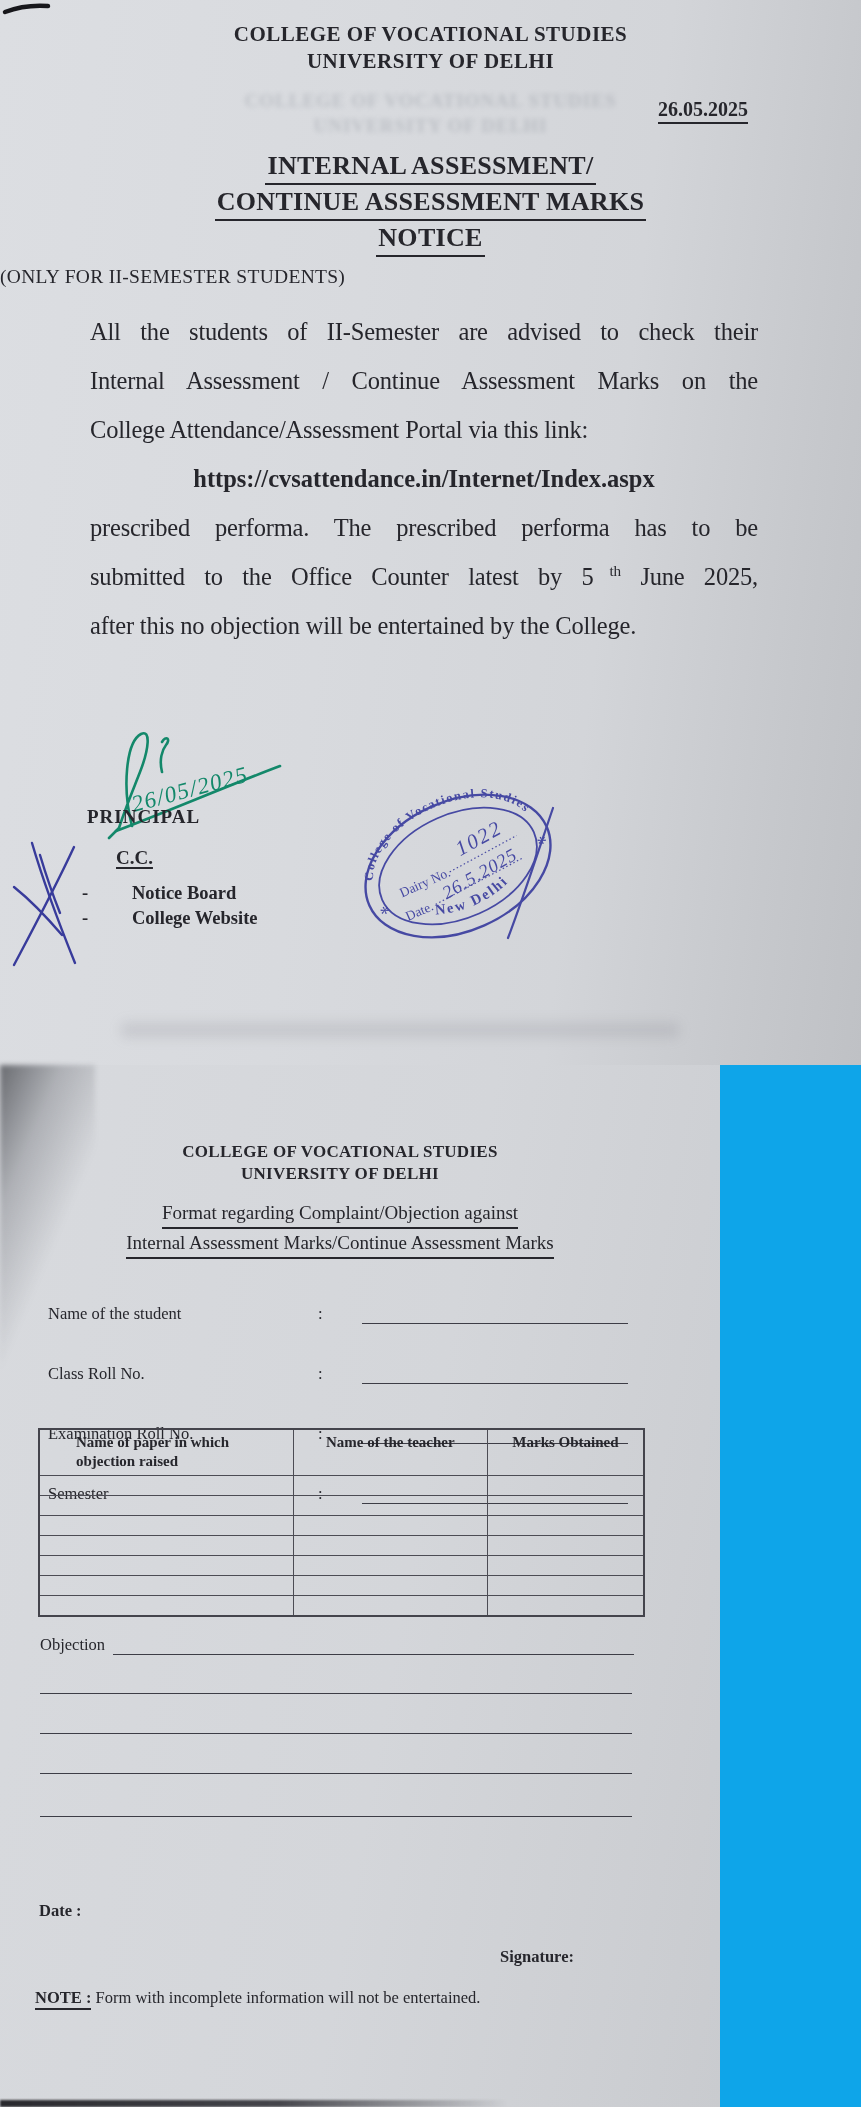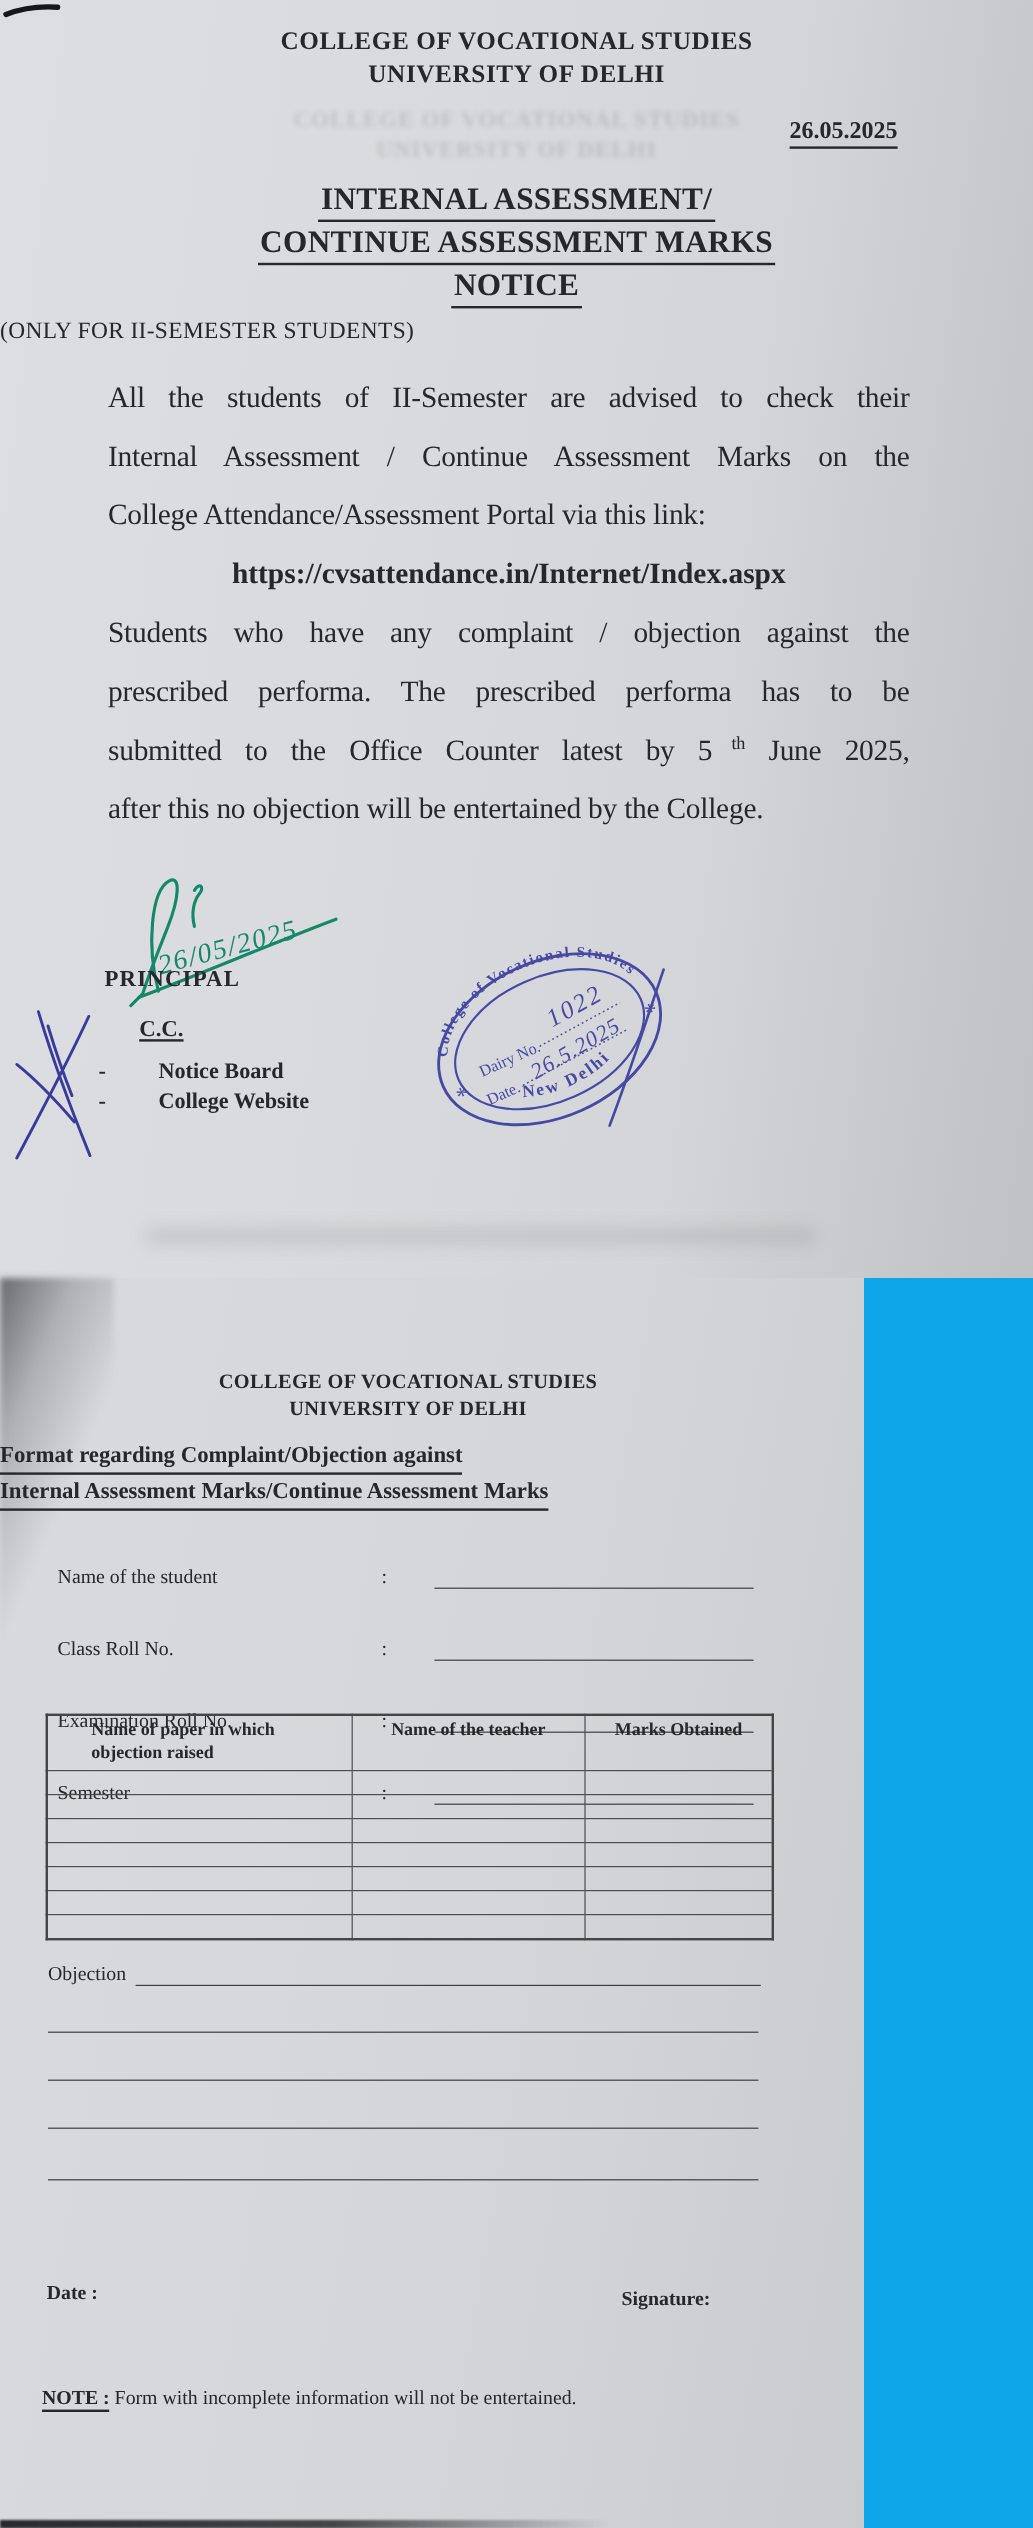--- a/index.html
+++ b/index.html
@@ -43,22 +43,22 @@
   .page2{position:absolute;top:1065px;left:0;width:720px;height:1042px;
          background:linear-gradient(100deg,#d8dade 0%,#d4d6da 55%,#cdcfd3 85%,#c9cbcf 100%);}
   .fold{position:absolute;top:0;left:0;width:95px;height:340px;
         background:linear-gradient(113deg,rgba(38,40,46,.62) 0%,rgba(80,82,90,.30) 26%,rgba(120,122,130,0) 55%);
         filter:blur(2.5px);}
   .bottom-edge{position:absolute;bottom:0;left:0;width:508px;height:7px;
         background:linear-gradient(to right,rgba(22,22,26,.9) 0%,rgba(44,44,50,.85) 55%,rgba(44,44,50,0) 100%);
         filter:blur(.8px);}
   .p2-header{position:absolute;top:76px;left:0;width:680px;text-align:center;
              font-weight:bold;font-size:17px;line-height:22px;letter-spacing:.3px;}
-  .p2-heading{position:absolute;top:134px;left:0;width:680px;text-align:left;
-              font-weight:bold;font-size:19px;line-height:27px;}
+  .p2-heading{position:absolute;top:134px;left:0;width:680px;text-align:center;
+              font-weight:normal;font-size:19px;line-height:27px;}
   .p2-heading .u{display:inline-block;border-bottom:2px solid #26262c;padding-bottom:1px;}
   .fields{position:absolute;top:199px;left:48px;}
   .field-row{display:flex;align-items:flex-end;height:24px;margin-bottom:19px;font-size:16.5px;margin-top:36px;}
   .f-label{width:270px;}
   .f-colon{width:44px;}
   .f-line{width:266px;border-bottom:1.5px solid #3d3d46;height:100%;}
 
   table.p2-table{position:absolute;top:363px;left:38px;width:607px;border-collapse:collapse;
                  font-size:15px;border:2px solid #44444c;}
   .p2-table th,.p2-table td{border:1px solid #4c4c54;}
@@ -67,21 +67,21 @@
   .p2-table th.l{text-align:left;padding-left:36px;}
   .p2-table td{height:19px;padding:0;}
 
   .objection-row{position:absolute;top:570px;left:40px;width:594px;display:flex;
                  align-items:flex-end;font-size:16.5px;height:20px;}
   .obj-label{padding-right:8px;}
   .obj-line{flex:1;border-bottom:1.5px solid #3d3d46;height:100%;}
   .blank-line{position:absolute;left:40px;width:592px;height:0;border-bottom:1.5px solid #3d3d46;}
   .bl1{top:628px;} .bl2{top:668px;} .bl3{top:708px;} .bl4{top:751px;}
   .p2-date{position:absolute;top:836px;left:39px;font-weight:bold;font-size:16.5px;}
-  .p2-sign{position:absolute;top:841px;left:500px;font-weight:bold;font-size:16.5px;margin-left:18px;}
+  .p2-sign{position:absolute;top:882px;left:500px;font-weight:bold;font-size:16.5px;}
   .note{position:absolute;top:923px;left:35px;font-size:16.5px;}
   .note .nl{font-weight:bold;border-bottom:2px solid #26262c;padding-bottom:1px;}
 </style>
 </head>
 <body>
 
 <div id="shot">
 
   <div class="page1">
 
@@ -108,21 +108,20 @@
       <div><span class="u">NOTICE</span></div>
     </div>
 
     <div class="p1-subtitle">(ONLY FOR II-SEMESTER STUDENTS)</div>
 
     <div class="p1-body">
       <div class="jline">All the students of II-Semester are advised to check their</div>
       <div class="jline">Internal Assessment / Continue Assessment Marks on the</div>
       <div class="lline">College Attendance/Assessment Portal via this link:</div>
       <div class="linkline">https://cvsattendance.in/Internet/Index.aspx</div>
-      <div class="jline">Students who have any complaint / objection against the</div>
       <div class="jline">prescribed performa. The prescribed performa has to be</div>
       <div class="jline"><span>submitted to the Office Counter latest by 5</span><sup>th</sup><span> June 2025,</span></div>
       <div class="lline">after this no objection will be entertained by the College.</div>
     </div>
 
     <svg class="sig-svg" width="200" height="115" viewBox="0 0 200 115">
       <g stroke="#13886a" fill="none" stroke-width="2.6" stroke-linecap="round">
         <path d="M 40,100 C 30,62 34,16 49,8 C 59,3 57,23 48,46 C 41,64 33,83 27,102 L 17,112"></path>
         <path d="M 70,16 C 74,9 79,13 74,19 C 70,24 67,34 70,46"></path>
         <path d="M 24,105 C 72,87 140,58 188,40"></path>

